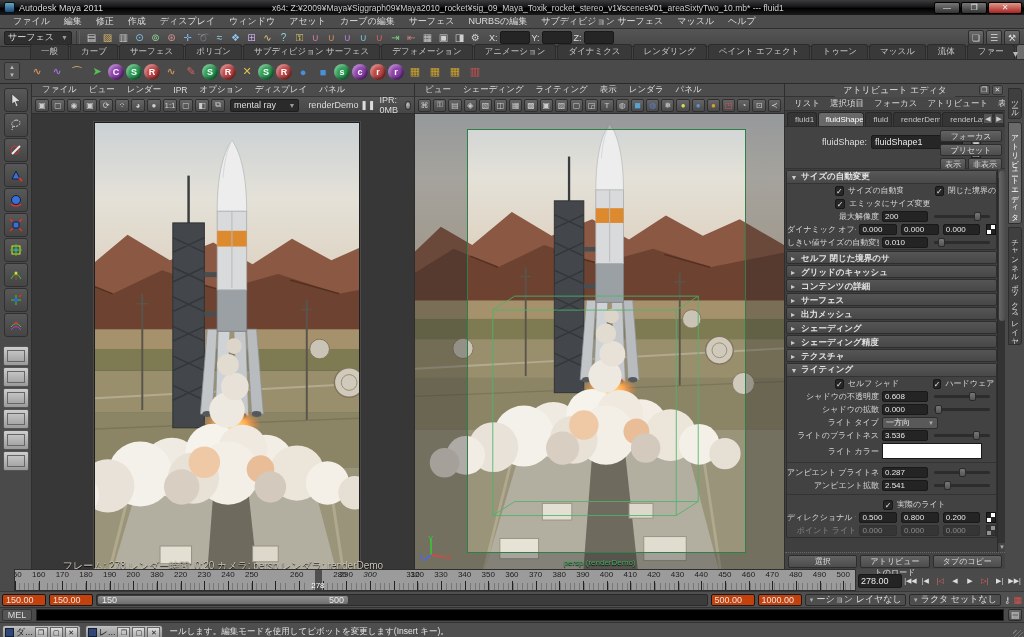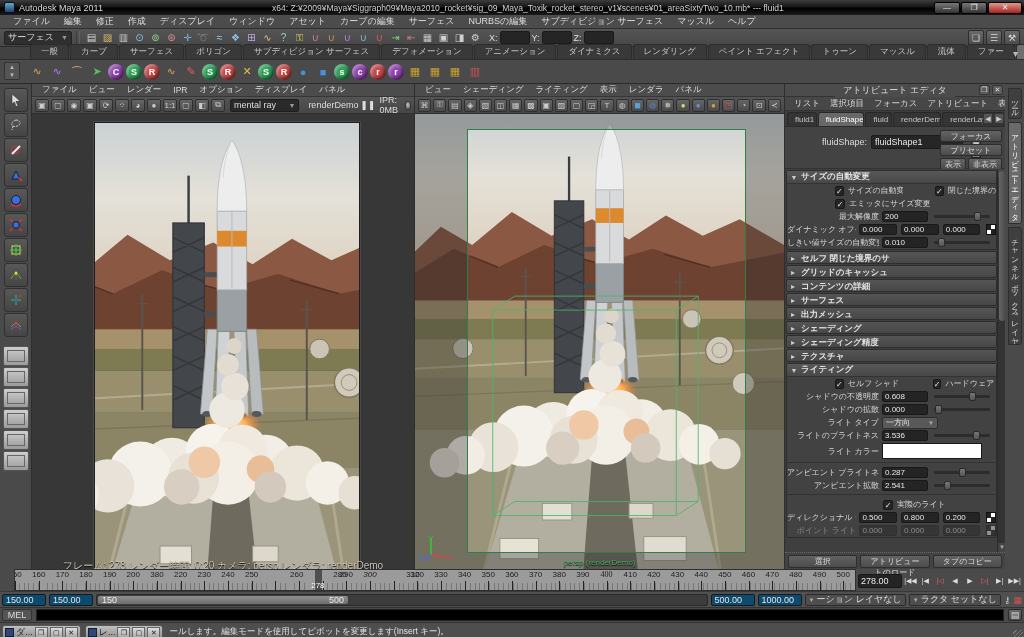--- a/index.html
+++ b/index.html
@@ -117,21 +117,21 @@
      background-image:repeating-linear-gradient(90deg,transparent 0 3.75px,#777 3.75px 4.75px);background-position:0 bottom;background-size:100% 7px;background-repeat:repeat-x;}
   .ruler .frame-lbl{position:absolute;top:0;transform:translateX(-50%);font-size:8px;color:#1c1c1c;}
   .ruler .majortick{position:absolute;bottom:0;width:1px;height:9px;background:#222;}
   .ruler .curmarker{position:absolute;top:0;bottom:0;width:7px;background:rgba(60,60,60,.8);}
   .ruler .curlbl{position:absolute;bottom:0;transform:translateX(-50%);color:#fff;font-size:8px;}
   .ts-right{width:168px;display:flex;align-items:center;gap:1px;padding:12px 2px;}
   .curframe{width:44px;height:14px;background:#242424;border:1px solid #191919;border-radius:2px;color:#e8e8e8;padding:1px 2px;}
   .playbtn{flex:1;height:14px;color:#ddd;font-size:7px;text-align:center;line-height:14px;white-space:nowrap;}
   .playbtn.red{color:#e66;}
   .rangebar{height:16px;background:#505050;display:flex;align-items:center;gap:3px;padding:0 2px;border-top:1px solid #383838;}
-  .rb-fld{width:44px;height:12px;background:#0c4a6e;border:1px solid #191919;border-radius:2px;color:#e6e6e6;padding:0 3px;line-height:11px;}
+  .rb-fld{width:44px;height:12px;background:#c2410c;border:1px solid #191919;border-radius:2px;color:#e6e6e6;padding:0 3px;line-height:11px;}
   .rb-slider{flex:1;height:12px;background:#3c3c3c;border:1px solid #2a2a2a;border-radius:2px;position:relative;}
   .rb-inner{position:absolute;left:1px;top:1px;bottom:1px;width:41%;background:linear-gradient(#8e8e8e,#6f6f6f);border-radius:2px;display:flex;justify-content:space-between;align-items:center;padding:0 4px;color:#e8e8e8;}
   .rb-dd{height:12px;background:#4e4e4e;border:1px solid #2a2a2a;border-radius:2px;color:#ddd;display:flex;align-items:center;padding:0 3px;gap:2px;white-space:nowrap;}
   .melline{height:15px;background:#4a4a4a;display:flex;align-items:center;gap:4px;padding:0 2px;border-top:1px solid #333;}
   .mel-lbl{width:30px;text-align:center;color:#ddd;background:#555;border:1px solid #333;border-radius:2px;height:12px;line-height:11px;}
   .mel-input{flex:1;height:12px;background:#000;border:1px solid #222;color:#ddd;font-size:9px;}
   .helpline{height:19px;background:#4e4e4e;border-top:1px solid #333;display:flex;align-items:center;gap:6px;padding-left:2px;position:relative;}
   .minwin{display:flex;align-items:center;height:15px;background:linear-gradient(#bfbfbf,#8f8f8f);border:1px solid #555;border-radius:3px 3px 0 0;padding:0 2px;gap:2px;color:#222;}
   .minwin .ic{width:9px;height:9px;background:#347;border:1px solid #123;}
   .minwin .wb{width:13px;height:11px;background:linear-gradient(#ddd,#aaa);border:1px solid #666;font-size:7px;line-height:10px;text-align:center;color:#222;}
@@ -685,21 +685,21 @@
       <div class="frame-lbl" style="left: 473.239px;">350</div>
       <div class="majortick" style="left: 473.239px;"></div>
       <div class="frame-lbl" style="left: 496.901px;">360</div>
       <div class="majortick" style="left: 496.901px;"></div>
       <div class="frame-lbl" style="left: 520.563px;">370</div>
       <div class="majortick" style="left: 520.563px;"></div>
       <div class="frame-lbl" style="left: 544.225px;">380</div>
       <div class="majortick" style="left: 544.225px;"></div>
       <div class="frame-lbl" style="left: 567.887px;">390</div>
       <div class="majortick" style="left: 567.887px;"></div>
-      <div class="frame-lbl" style="left: 591.549px; font-family: Liberation Serif, serif;">400</div>
+      <div class="frame-lbl" style="left: 591.549px;">400</div>
       <div class="majortick" style="left: 591.549px;"></div>
       <div class="frame-lbl" style="left: 615.211px;">410</div>
       <div class="majortick" style="left: 615.211px;"></div>
       <div class="frame-lbl" style="left: 638.873px;">420</div>
       <div class="majortick" style="left: 638.873px;"></div>
       <div class="frame-lbl" style="left: 662.535px;">430</div>
       <div class="majortick" style="left: 662.535px;"></div>
       <div class="frame-lbl" style="left: 686.197px;">440</div>
       <div class="majortick" style="left: 686.197px;"></div>
       <div class="frame-lbl" style="left: 709.859px;">450</div>

